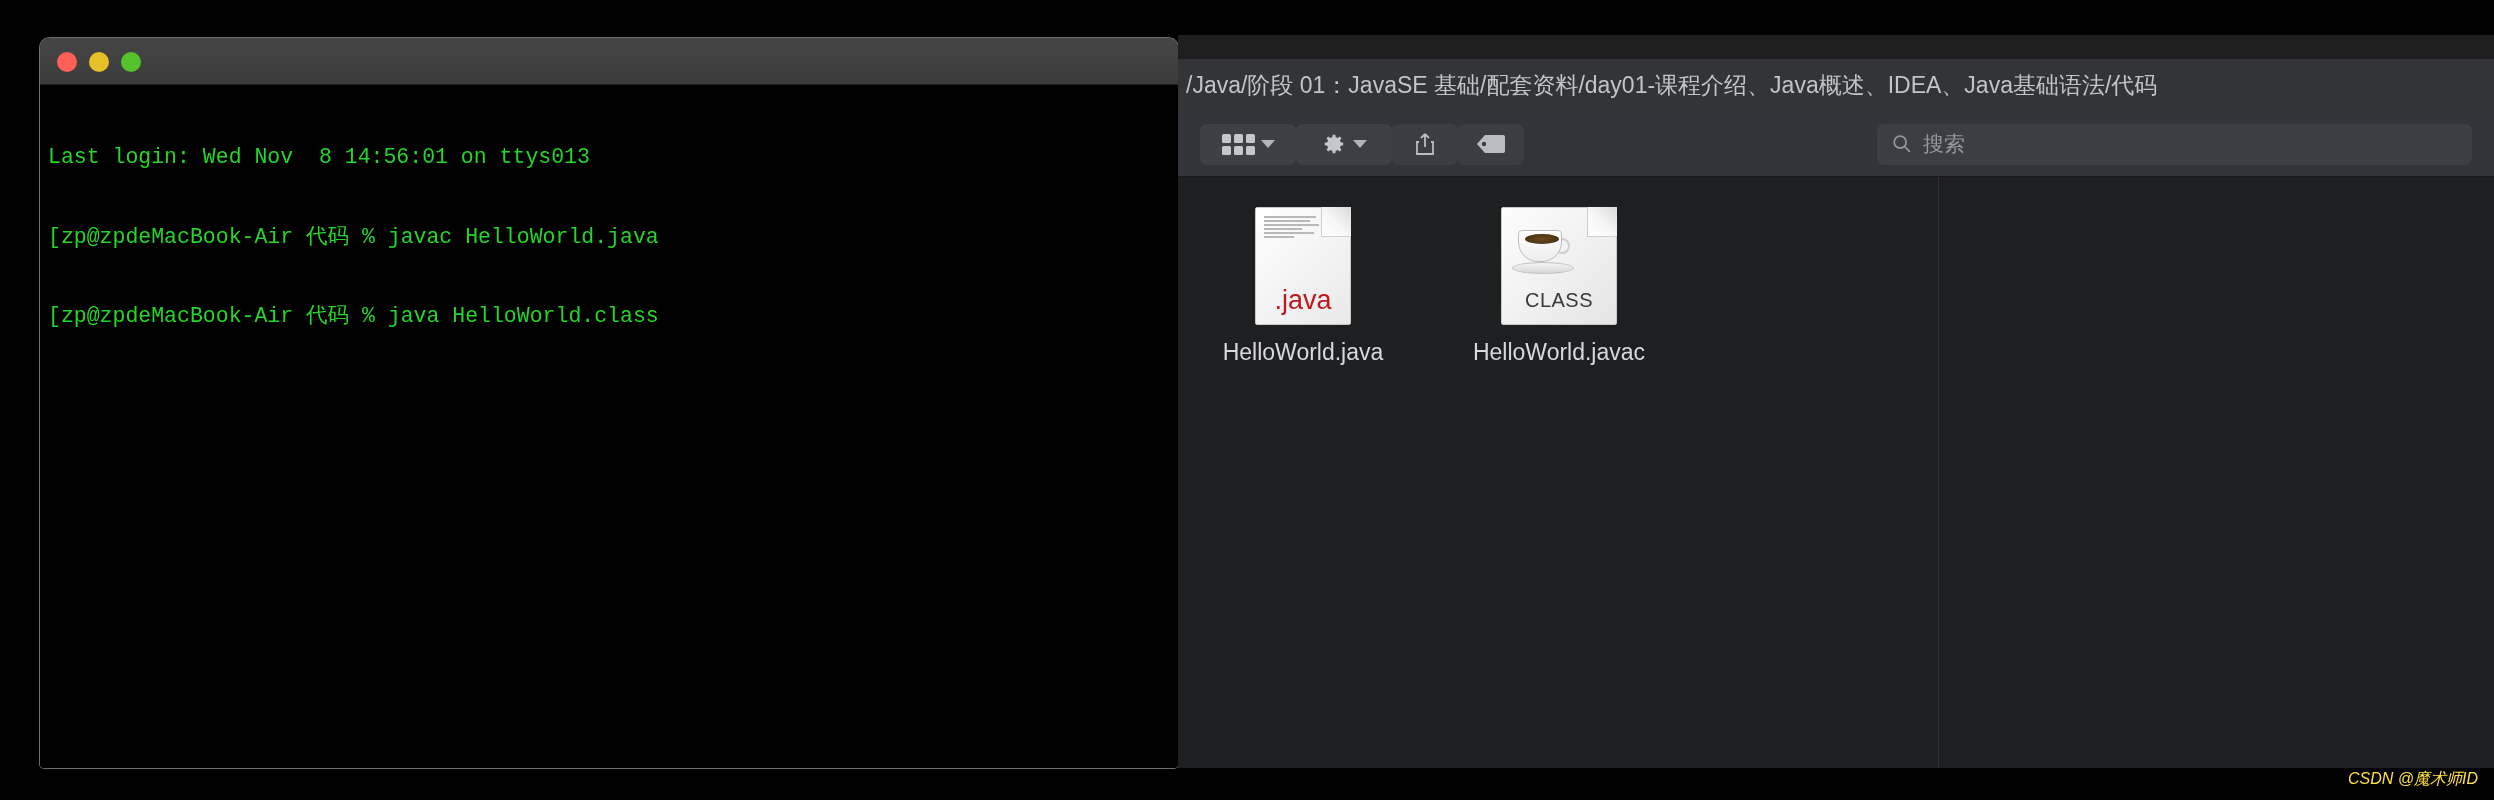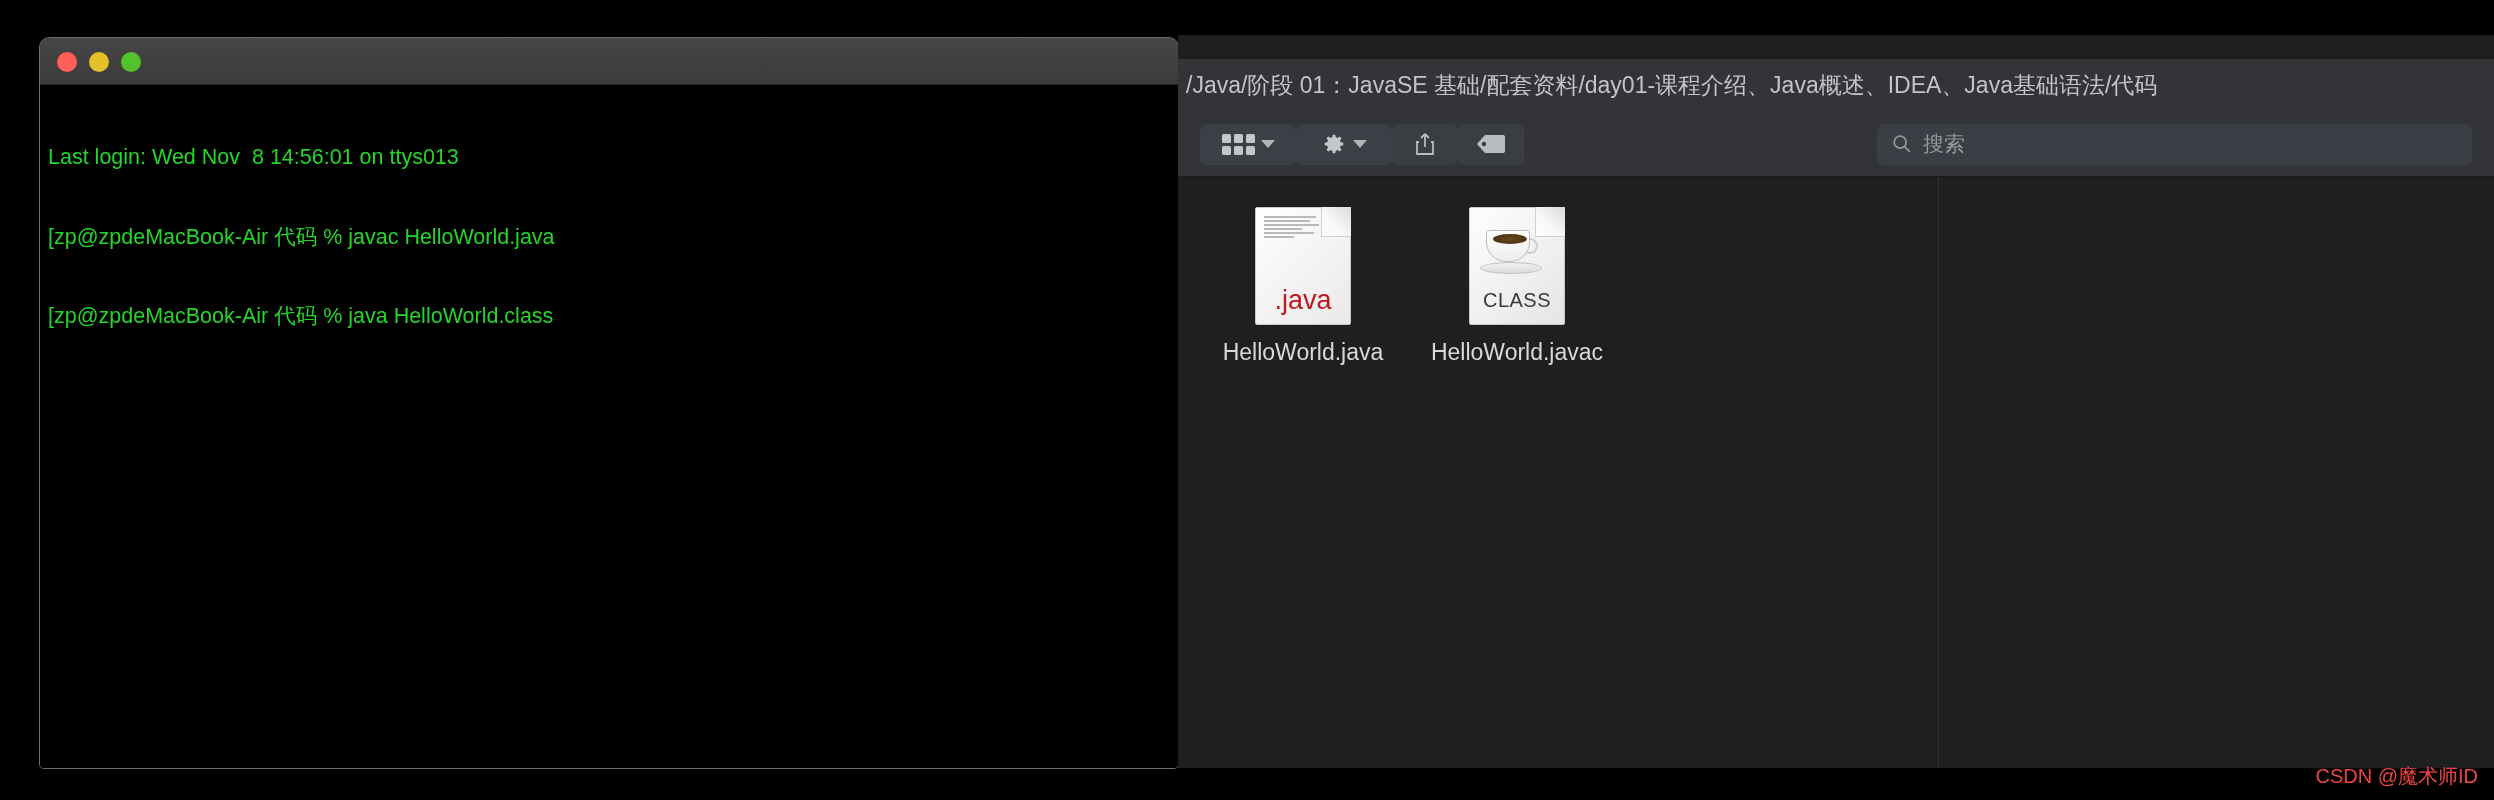--- a/index.html
+++ b/index.html
@@ -88,21 +88,21 @@
     position: absolute; left: 0; top: 0px;
     width: 13px; height: 6px;
     background: #7cc6ea;
     border-radius: 2px 2px 0 0;
   }
 
   #terminal-body {
     height: 683px;
     background: #000000;
     padding: 6px 0 0 8px;
-    font-family: Liberation Sans, sans-serif;
+    font-family: Liberation Mono, monospace;
     font-size: 21.5px;
     line-height: 26.5px;
     color: #24d52a;
     white-space: pre;
     position: relative;
   }
   .term-line { color: #24d52a; }
   .cursor-block {
     display: inline-block;
     width: 12px;
@@ -200,21 +200,21 @@
     height: 615px;
     background: #1e1f21;
     display: flex;
   }
 
   #file-area {
     position: relative;
     width: 760px;
     padding: 30px 0 16px 30px;
     display: flex;
-    gap: 24px;
+    gap: 66px;
   }
 
   .file-item {
     width: 190px;
     display: flex;
     flex-direction: column;
     align-items: center;
     gap: 14px;
   }
   .file-label {
@@ -257,21 +257,21 @@
     bottom: 8px;
     text-align: center;
     color: #c0181f;
     font-size: 27px;
     font-family: "Liberation Sans", sans-serif;
   }
 
   
   .class-icon {
     position: relative;
-    width: 96px;
+    width: 116px;
     height: 118px;
     background: linear-gradient(135deg, #fdfdfd 0%, #efefef 60%, #e4e4e4 100%);
     border: 1px solid #c9c9c9;
     border-radius: 2px;
   }
   .class-ext {
     position: absolute;
     left: 0; right: 0;
     bottom: 12px;
     text-align: center;
@@ -320,22 +320,23 @@
     top: 0;
     width: 1px;
     height: 615px;
     background: #323232;
   }
 
   #watermark {
     position: absolute;
     right: 16px;
     bottom: 10px;
-    color: #ef4444;
-    font-size: 20px;
+    color: #fde047;
+    font-size: 16px;
+    font-style: italic;
   }
 </style>
 </head>
 <body>
 
 <div id="screen">
 
   <div class="bg-blob" style="left:240px; top:180px; width:420px; height:300px; background:radial-gradient(ellipse at center, rgba(30,70,95,0.35) 0%, rgba(0,0,0,0) 70%);"></div>
   <div class="bg-blob" style="left:700px; top:90px; width:500px; height:420px; background:radial-gradient(ellipse at center, rgba(40,48,58,0.45) 0%, rgba(0,0,0,0) 72%);"></div>
 

